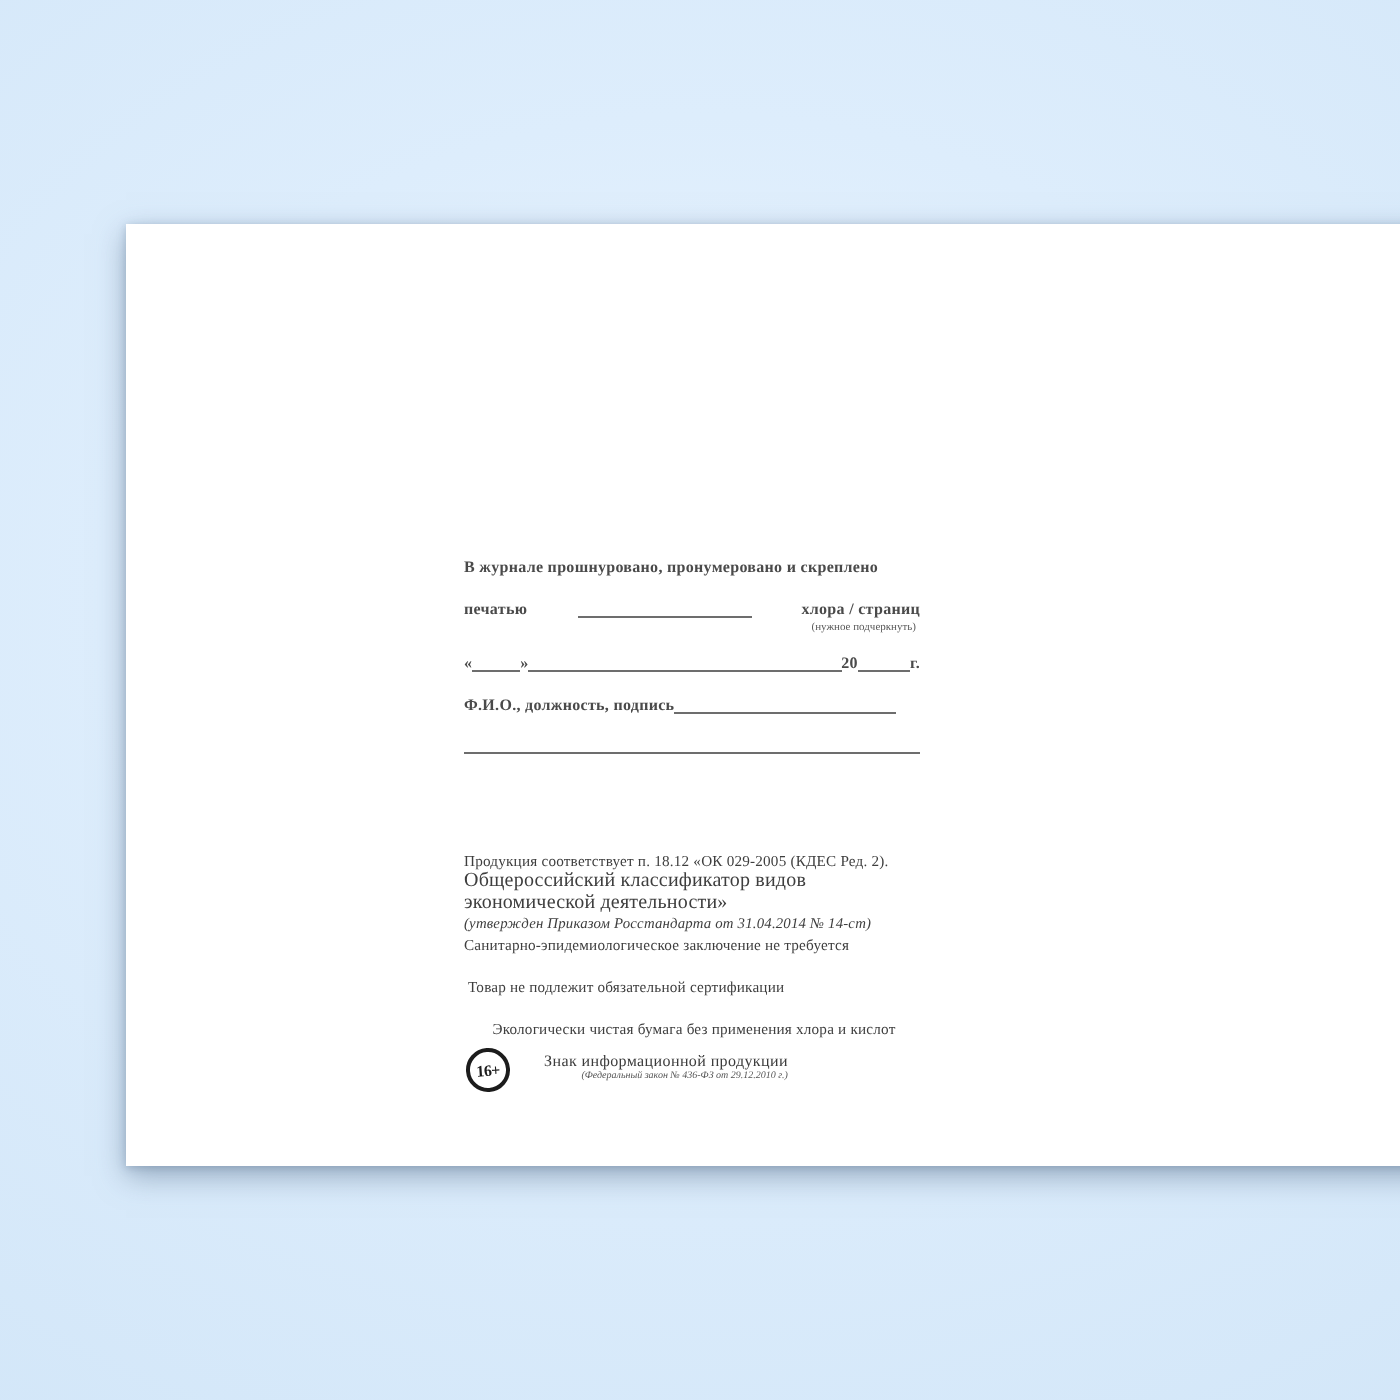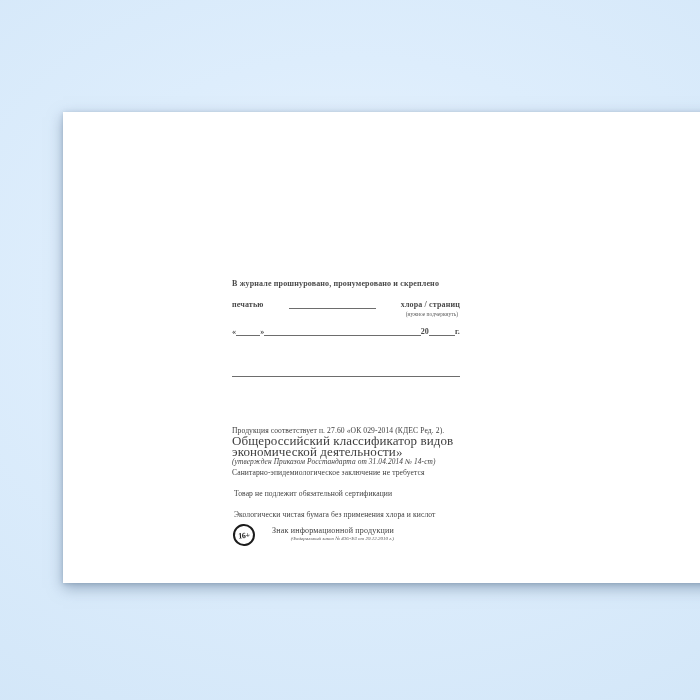--- a/index.html
+++ b/index.html
@@ -61,25 +61,25 @@
   .r6 { top: 97px; height: 0; border-top: 1px solid #6d6d6d; }
   .r7 { top: 109px; text-align: right; }
   .body-text {
     font-weight: 400;
     font-size: 7.6px;
     line-height: 10.4px;
     color: #3e3e3e;
     letter-spacing: 0.1px;
   }
   .r8 { top: 147px; }
-  .r8 .c2 { font-size: 13px; }
+  .r8 .c2 { font-size: 10px; }
   .r8 .c3 { font-style: italic; font-size: 7.4px; }
   .r9  { top: 189px; }
   .r10 { top: 210px; padding-left: 2px; box-sizing: border-box; }
-  .r11 { top: 231px; padding-left: 2px; box-sizing: border-box; }
+  .r11 { top: 231px; padding-left: 2px; box-sizing: border-box; text-align: center; }
   .r12 { top: 245px; display: flex; align-items: flex-start; }
   .badge {
     flex: 0 0 auto;
     width: 18px;
     height: 18px;
     margin-left: 1px;
     border: 2px solid #1c1c1c;
     border-radius: 50%;
     display: flex;
     align-items: center;
@@ -131,26 +131,30 @@
       <div class="row r4 bold flex">
         <span>«</span>
         <span class="fill-line w24"></span>
         <span>»</span>
         <span class="fill-line grow"></span>
         <span>20</span>
         <span class="fill-line w26"></span>
         <span>г.</span>
       </div>
 
+      <div class="row r5 bold flex">
+        <span>Ф.И.О., должность, подпись</span>
+        <span class="fill-line grow"></span>
+      </div>
 
       <div class="row r6"></div>
 
 
       <div class="row r8 body-text">
-        <div class="c1">Продукция соответствует п. 27.60 «ОК 029-2014 (КДЕС Ред. 2).</div>
+        <div class="c1">Продукция соответствует п. 18.12 «ОК 029-2005 (КДЕС Ред. 2).</div>
         <div class="c2">Общероссийский классификатор видов экономической деятельности»</div>
         <div class="c3">(утвержден Приказом Росстандарта от 31.04.2014 № 14-ст)</div>
       </div>
 
       <div class="row r9 body-text">Санитарно-эпидемиологическое заключение не требуется</div>
 
       <div class="row r10 body-text">Товар не подлежит обязательной сертификации</div>
 
       <div class="row r11 body-text">Экологически чистая бумага без применения хлора и кислот</div>
 

